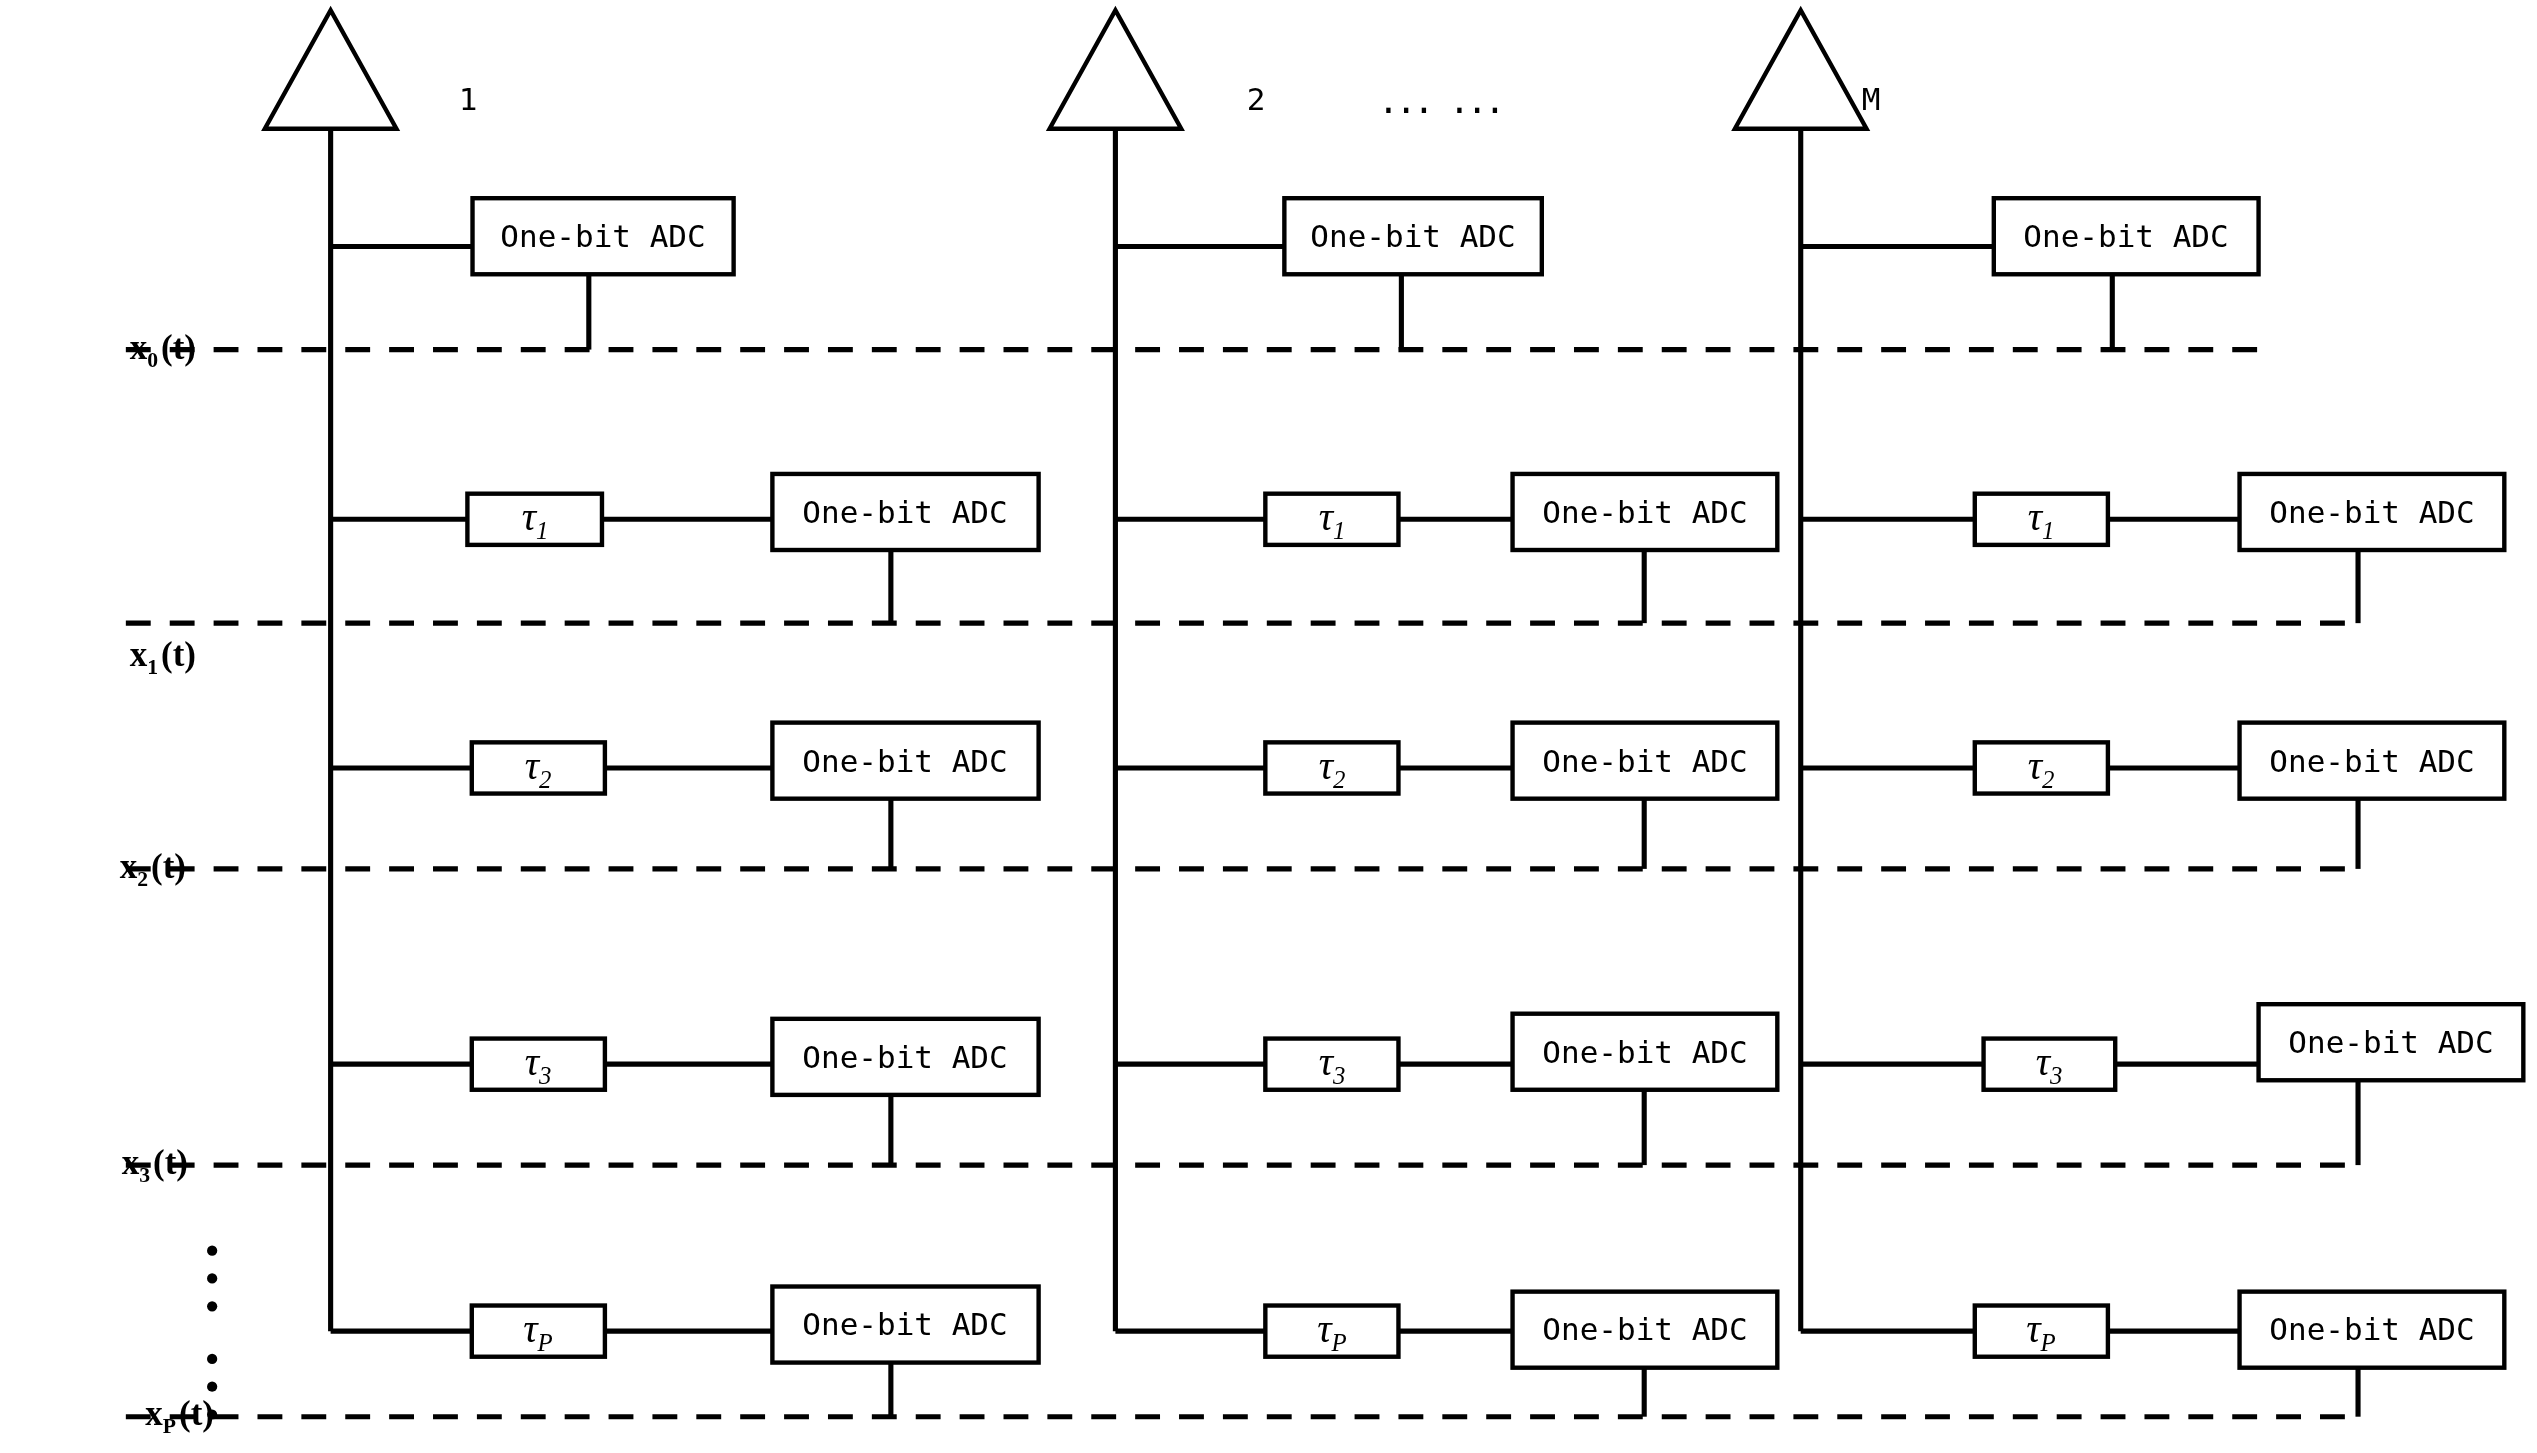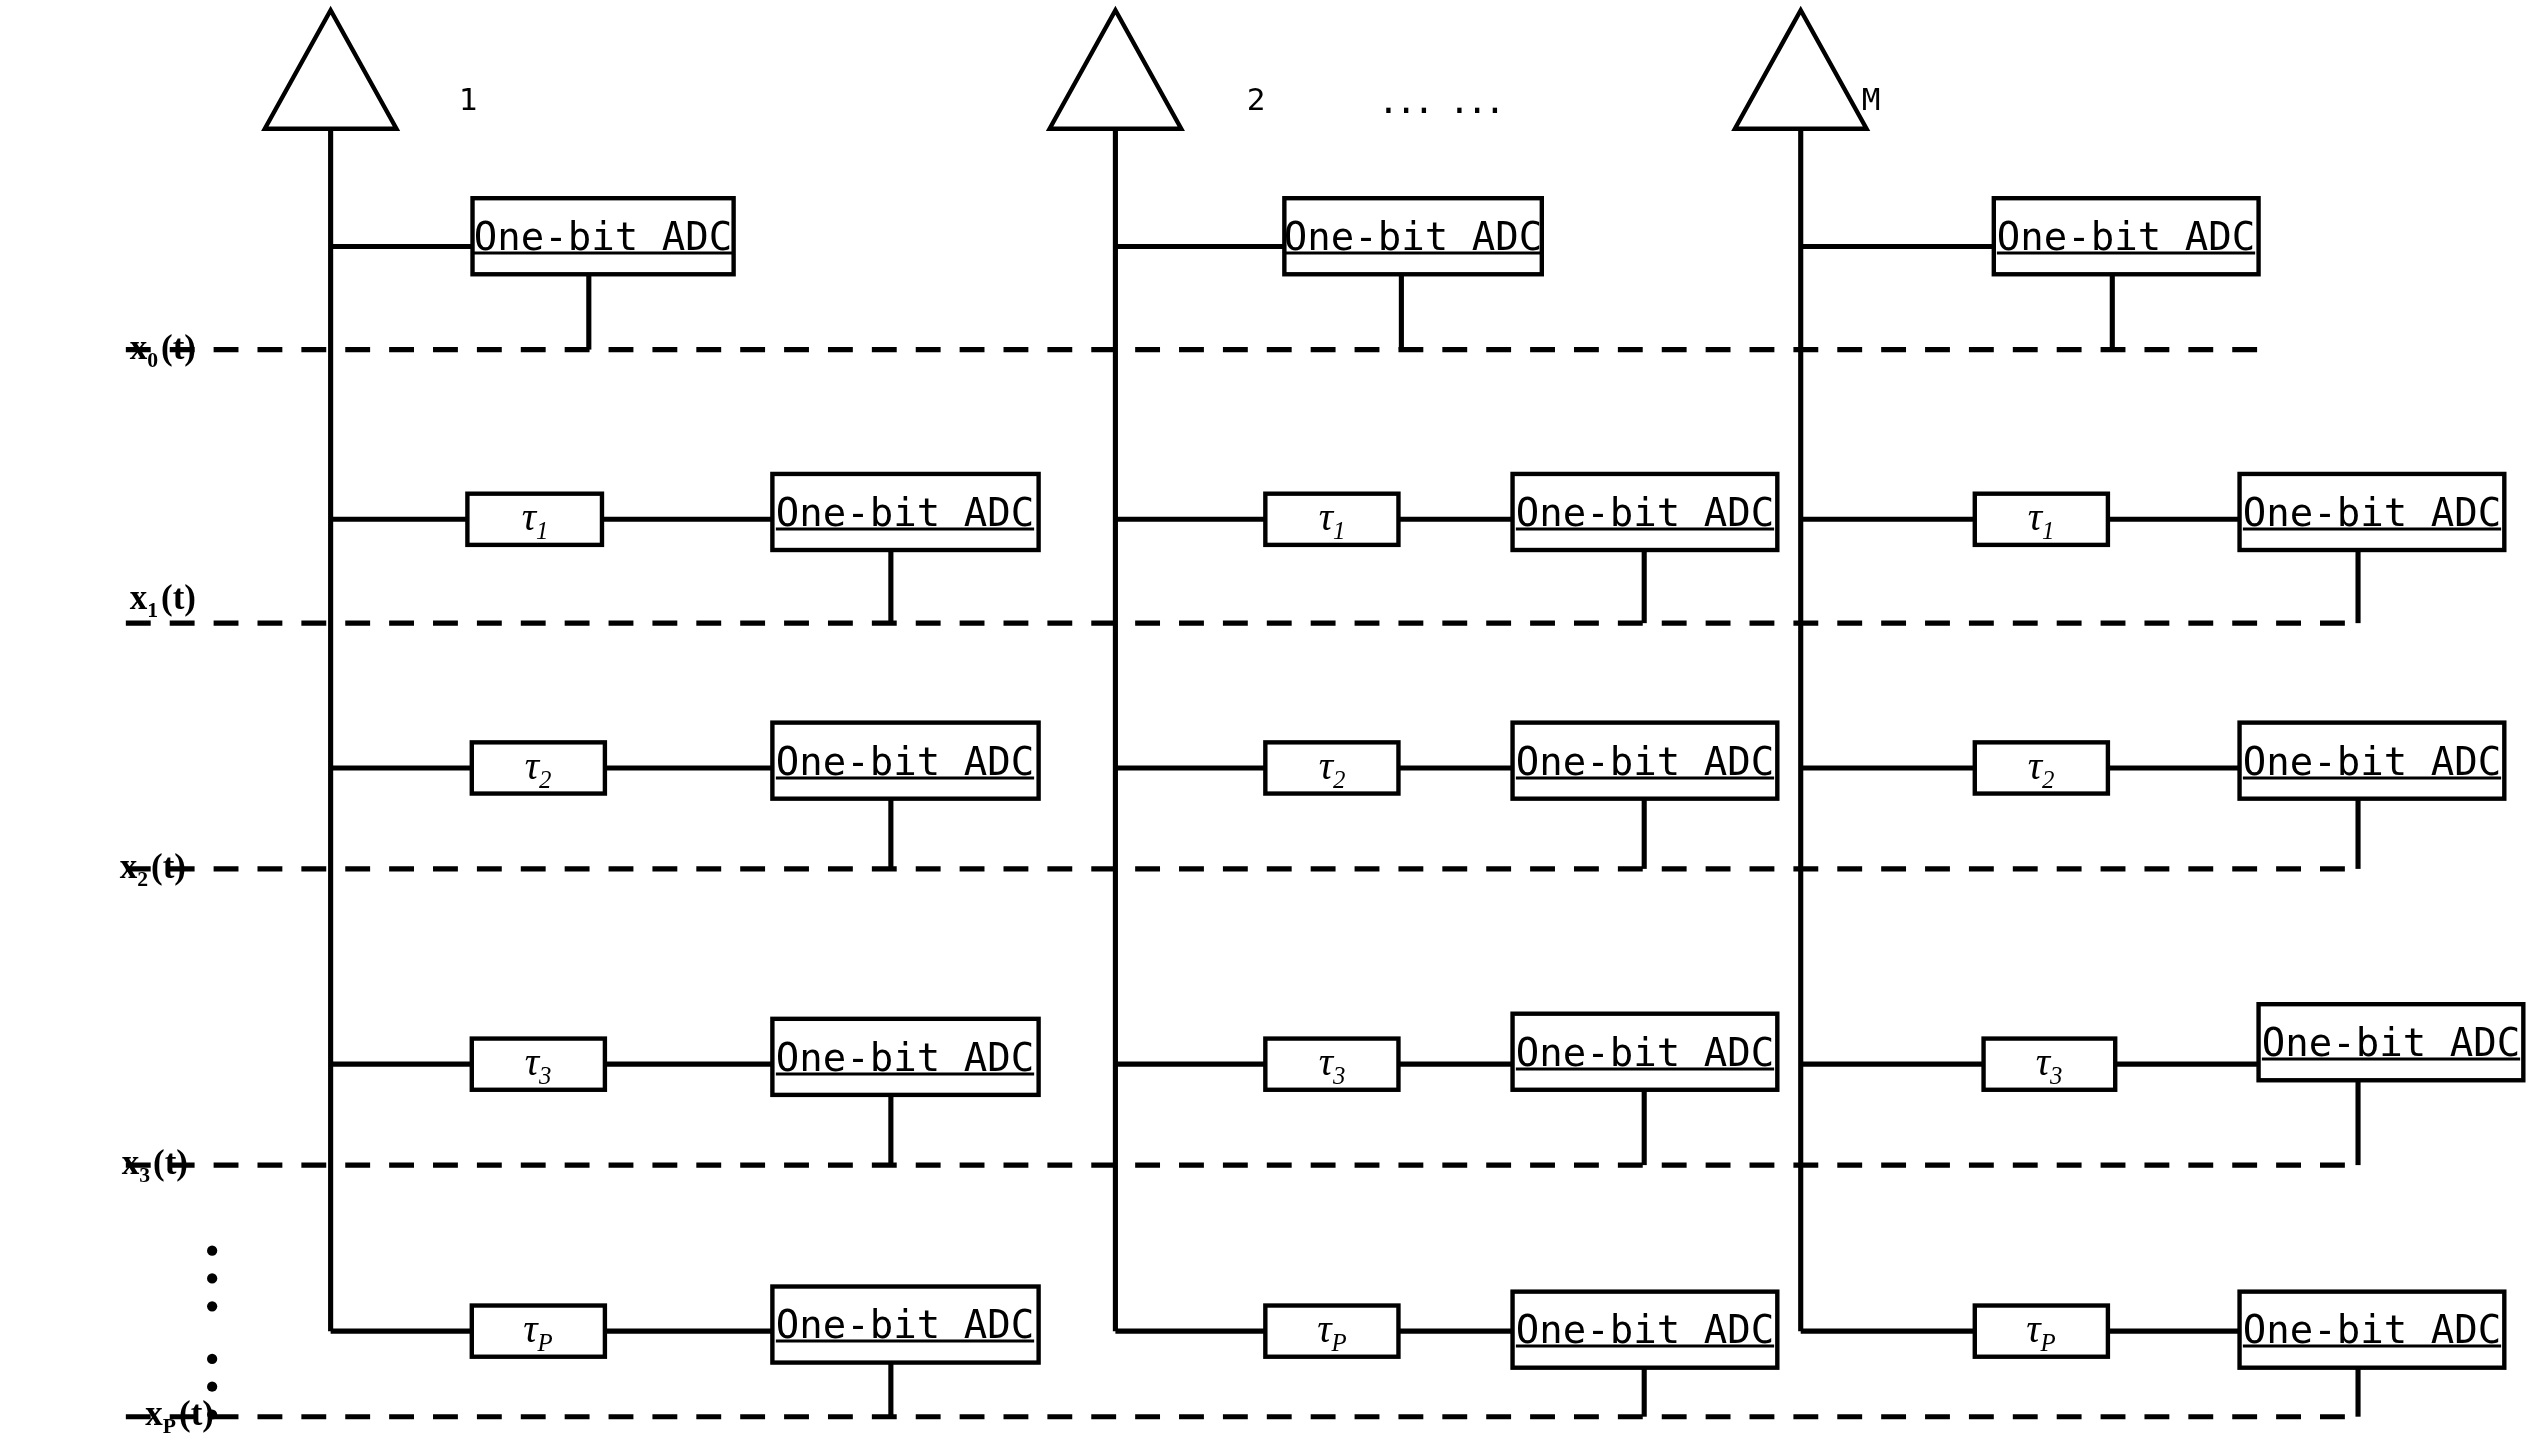--- a/index.html
+++ b/index.html
@@ -2,26 +2,25 @@
 <html style="font-size:11.7px"><head>
 <meta charset="utf-8">
 <style>
   html,body{margin:0;padding:0;background:#ffffff;}
   body{font-family:"Liberation Serif", serif;}
   #stage{position:relative;width:2538px;height:1454px;background:#ffffff;overflow:hidden;}
   svg.layer{position:absolute;left:0;top:0;width:2538px;height:1454px;}
   .boxtxt{
     position:absolute;
     font-family:"DejaVu Sans Mono", monospace;
-    font-size:39px;
+    font-size:31px;
     color:#000;
     white-space:nowrap;
     transform:translate(-50%,-50%);
     pointer-events:none;
-    text-decoration:underline;
   }
   .tautxt{
     position:absolute;
     font-family:"Liberation Serif", serif;
     font-style:italic;
     font-size:40px;
     color:#000;
     white-space:nowrap;
     transform:translate(-50%,-50%);
   }
@@ -147,21 +146,21 @@
       <circle cx="290" cy="1934" r="7" fill="#000000"></circle>
     </svg>
   <div id="labels">
       <div class="antlab" style="left: 468px; top: 99px;">1</div>
       <div class="antlab" style="left: 1256px; top: 99px;">2</div>
       <div class="antlab" style="left: 1871px; top: 99px;">M</div>
       <div class="rowlab" style="left: 196px; top: 350px;">x<sub>0</sub> (t)</div>
       <div class="boxtxt" style="left: 603px; top: 236px;">One-bit ADC</div>
       <div class="boxtxt" style="left: 1413px; top: 236px;">One-bit ADC</div>
       <div class="boxtxt" style="left: 2126px; top: 236px;">One-bit ADC</div>
-      <div class="rowlab" style="left: 196px; top: 600px;">x<sub>1</sub> (t)</div>
+      <div class="rowlab" style="left: 196px; top: 657px;">x<sub>1</sub> (t)</div>
       <div class="tautxt" style="left: 535px; top: 519px;">τ<sub>1</sub></div>
       <div class="boxtxt" style="left: 905px; top: 512px;">One-bit ADC</div>
       <div class="tautxt" style="left: 1332px; top: 519px;">τ<sub>1</sub></div>
       <div class="boxtxt" style="left: 1645px; top: 512px;">One-bit ADC</div>
       <div class="tautxt" style="left: 2041px; top: 519px;">τ<sub>1</sub></div>
       <div class="boxtxt" style="left: 2372px; top: 512px;">One-bit ADC</div>
       <div class="rowlab" style="left: 186px; top: 869px;">x<sub>2</sub> (t)</div>
       <div class="tautxt" style="left: 538px; top: 768px;">τ<sub>2</sub></div>
       <div class="boxtxt" style="left: 905px; top: 761px;">One-bit ADC</div>
       <div class="tautxt" style="left: 1332px; top: 768px;">τ<sub>2</sub></div>

